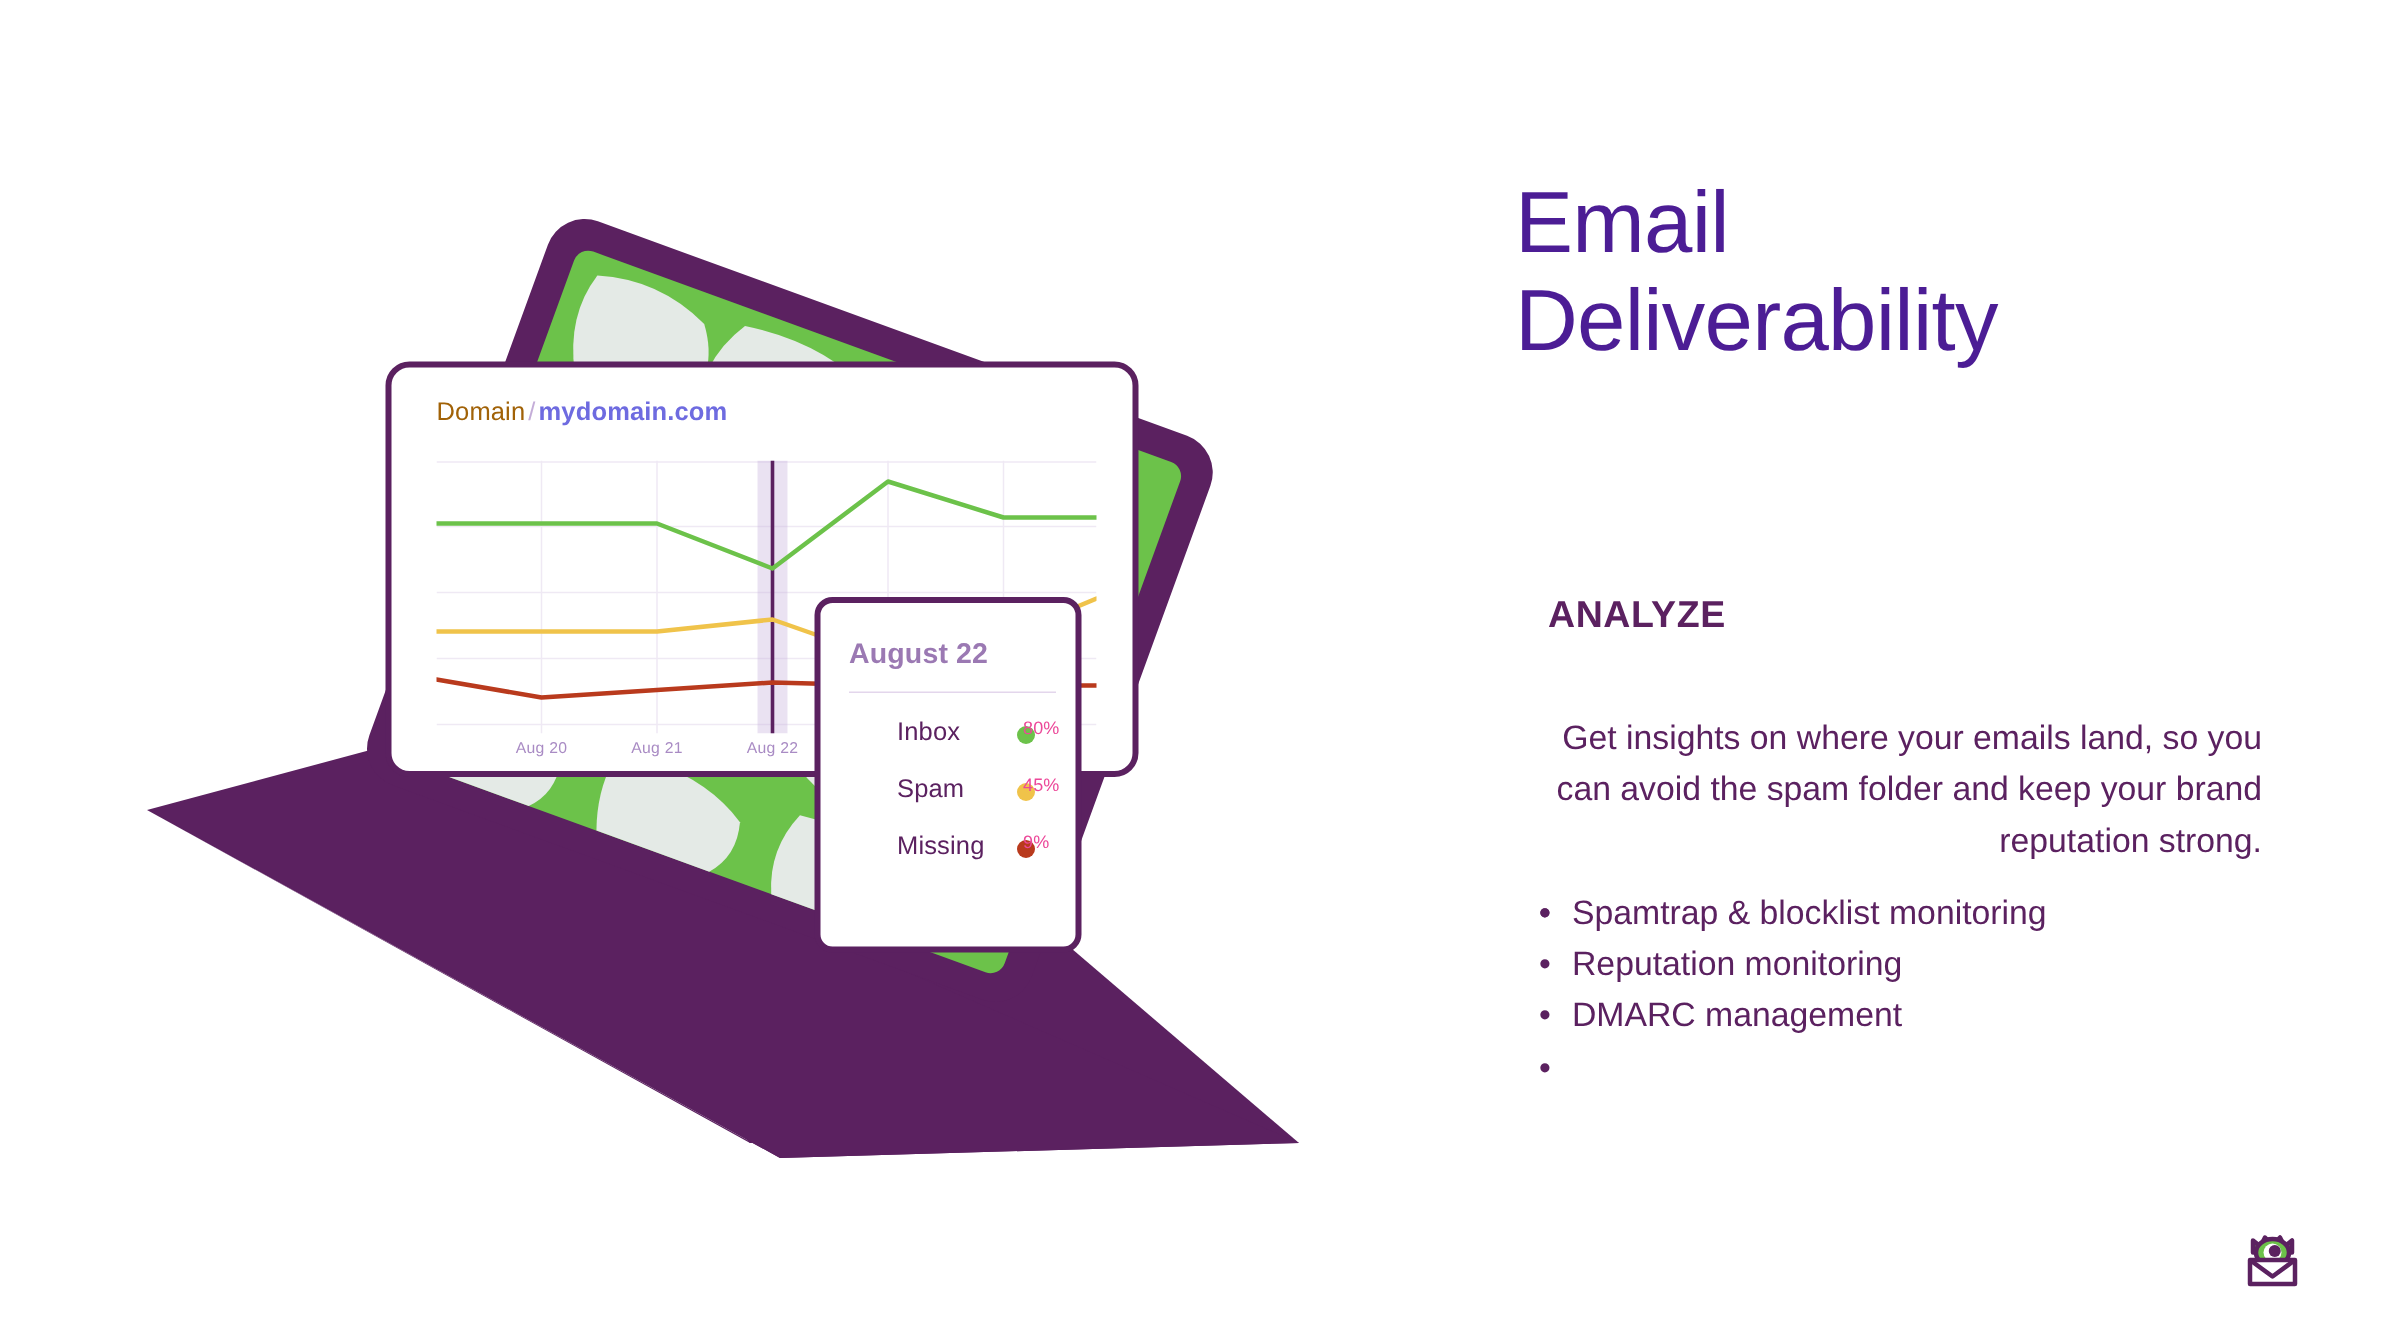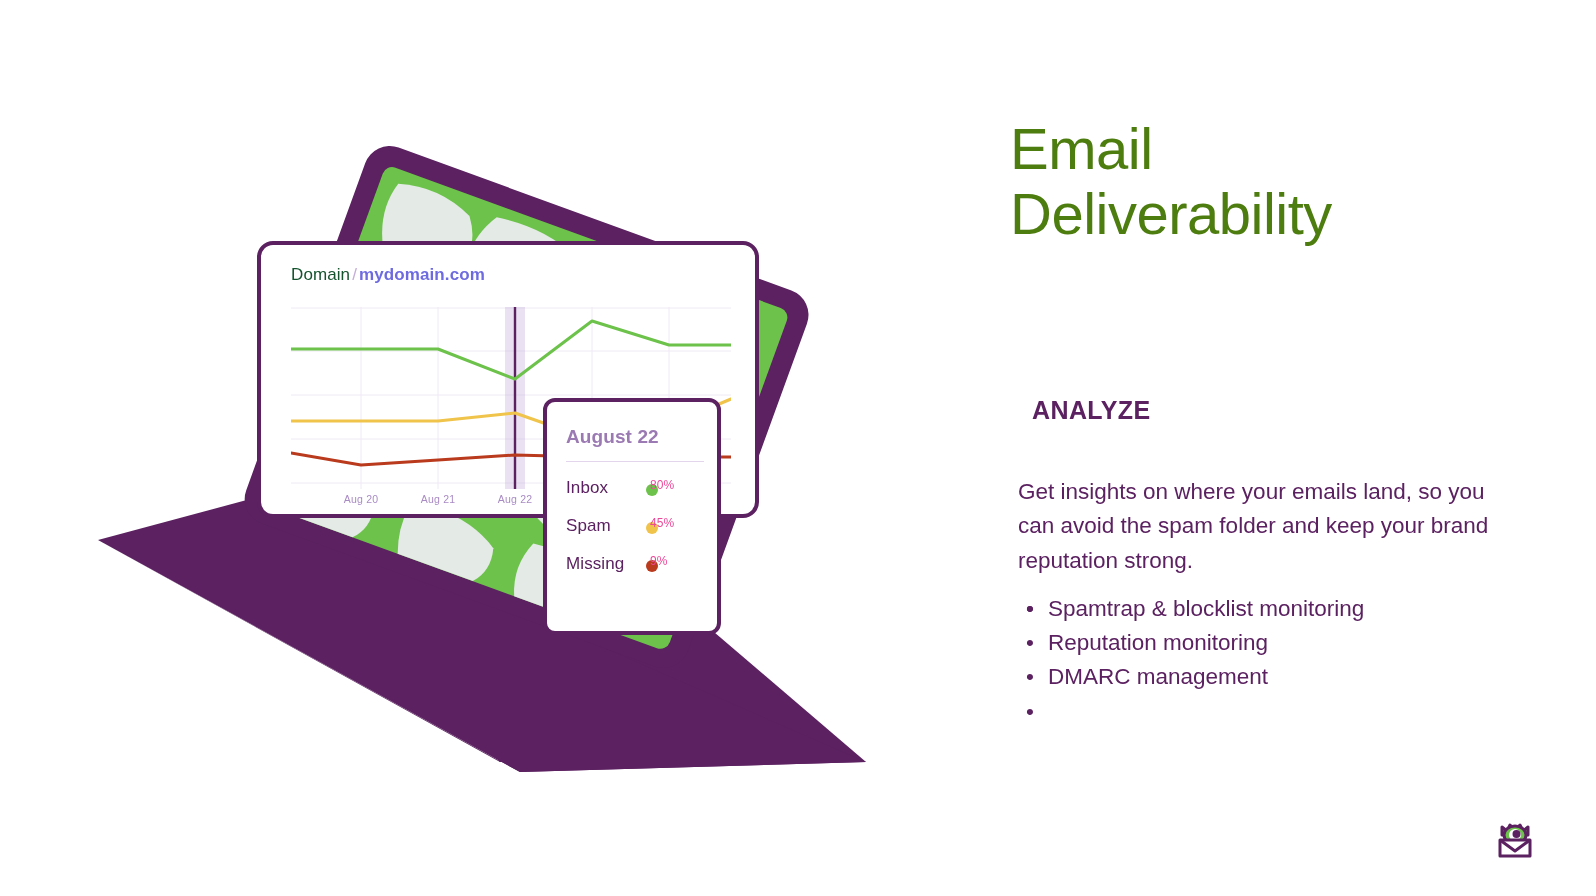--- a/index.html
+++ b/index.html
@@ -23,21 +23,21 @@
     border:4px solid #5B2160;
     border-radius:16px;
     box-sizing:border-box;
     overflow:hidden;
     z-index:6;
   }
   .breadcrumb{
     position:absolute;left:30px;top:20px;
     font-size:17px;letter-spacing:.1px;white-space:nowrap;
   }
-  .bc-domain{color:#14532d;}
+  .bc-domain{color:#a16207;}
   .bc-sep{color:#C4ADD8;padding:0 2px;}
   .bc-value{color:#6E6BE0;font-weight:700;text-align:center;}
 
   .chart-area{position:absolute;left:30px;top:62px;width:440px;height:182px;}
   .chart-svg{position:absolute;left:0;top:0;}
   .xaxis{position:absolute;left:0;top:186px;width:440px;height:20px;}
   .xtick{
     position:absolute;top:0;font-size:10.5px;color:#A98BC4;
     transform:translateX(-50%);white-space:nowrap;letter-spacing:.2px;
   }
@@ -47,38 +47,38 @@
     position:absolute;left:543px;top:398px;width:178px;height:237px;
     background:#ffffff;border:4px solid #5B2160;border-radius:12px;
     box-sizing:border-box;z-index:8;
   }
   .tt-title{
     position:absolute;left:19px;top:24px;
     font-size:19px;color:#9B79B3;font-weight:600;letter-spacing:.1px;
   }
   .tt-rule{position:absolute;left:19px;top:59px;width:138px;height:1px;background:#E3D6EC;}
   .tt-rows{position:absolute;left:19px;top:76px;width:150px;}
-  .tt-row{position:relative;height:38px;}
+  .tt-row{position:relative;height:38px;margin-left:32px;}
   .tt-label{position:absolute;left:0;top:0;font-size:17px;color:#5B2160;letter-spacing:.1px;}
   .tt-dot{position:absolute;left:80px;top:6px;width:12px;height:12px;border-radius:50%;}
   .tt-val{position:absolute;left:84px;top:0;font-size:12px;color:#ec4899;letter-spacing:.1px;}
 
   
   .right{position:absolute;left:1008px;top:0;width:560px;height:896px;}
   .headline{
     position:absolute;left:2px;top:78px;width:520px;
-    font-size:58px;line-height:1.12;color:#4d7c0f;font-weight:400;letter-spacing:-0.5px;
+    font-size:58px;line-height:1.12;color:#4c1d95;font-weight:400;letter-spacing:-0.5px;
   }
   .eyebrow{
     position:absolute;left:10px;top:396px;
     font-size:25px;font-weight:700;color:#5B2160;letter-spacing:.4px;margin-left:14px;
   }
   .body-copy{
     position:absolute;left:10px;top:452px;width:490px;
-    font-size:22.5px;line-height:1.54;color:#5B2160;font-weight:400;
+    font-size:22.5px;line-height:1.54;color:#5B2160;font-weight:400;text-align:right;
   }
   .bullets{
     position:absolute;left:10px;top:592px;width:500px;
     margin:0;padding:0;list-style:none;
   }
   .bullets li{
     position:relative;padding-left:30px;
     font-size:22.5px;line-height:1.52;color:#5B2160;
   }
   .bullets li .bdot{

